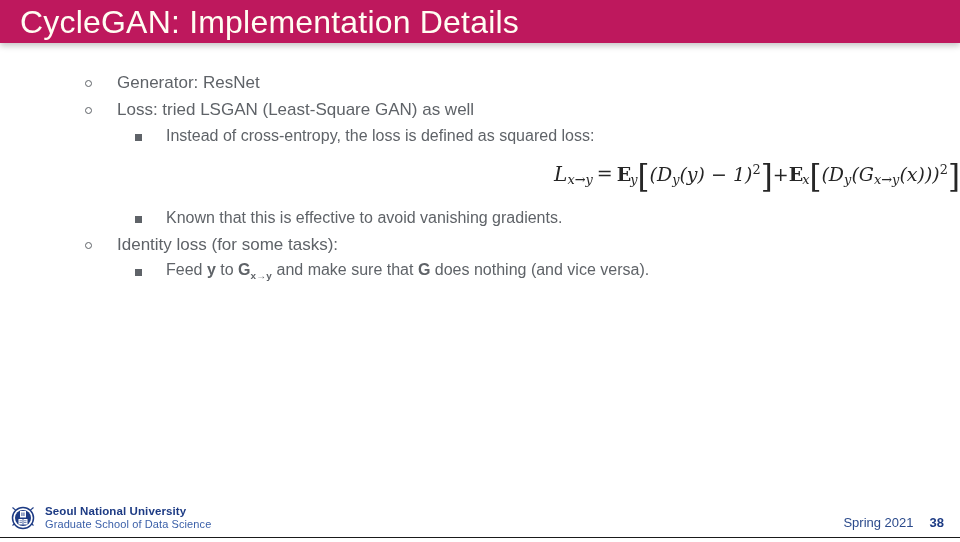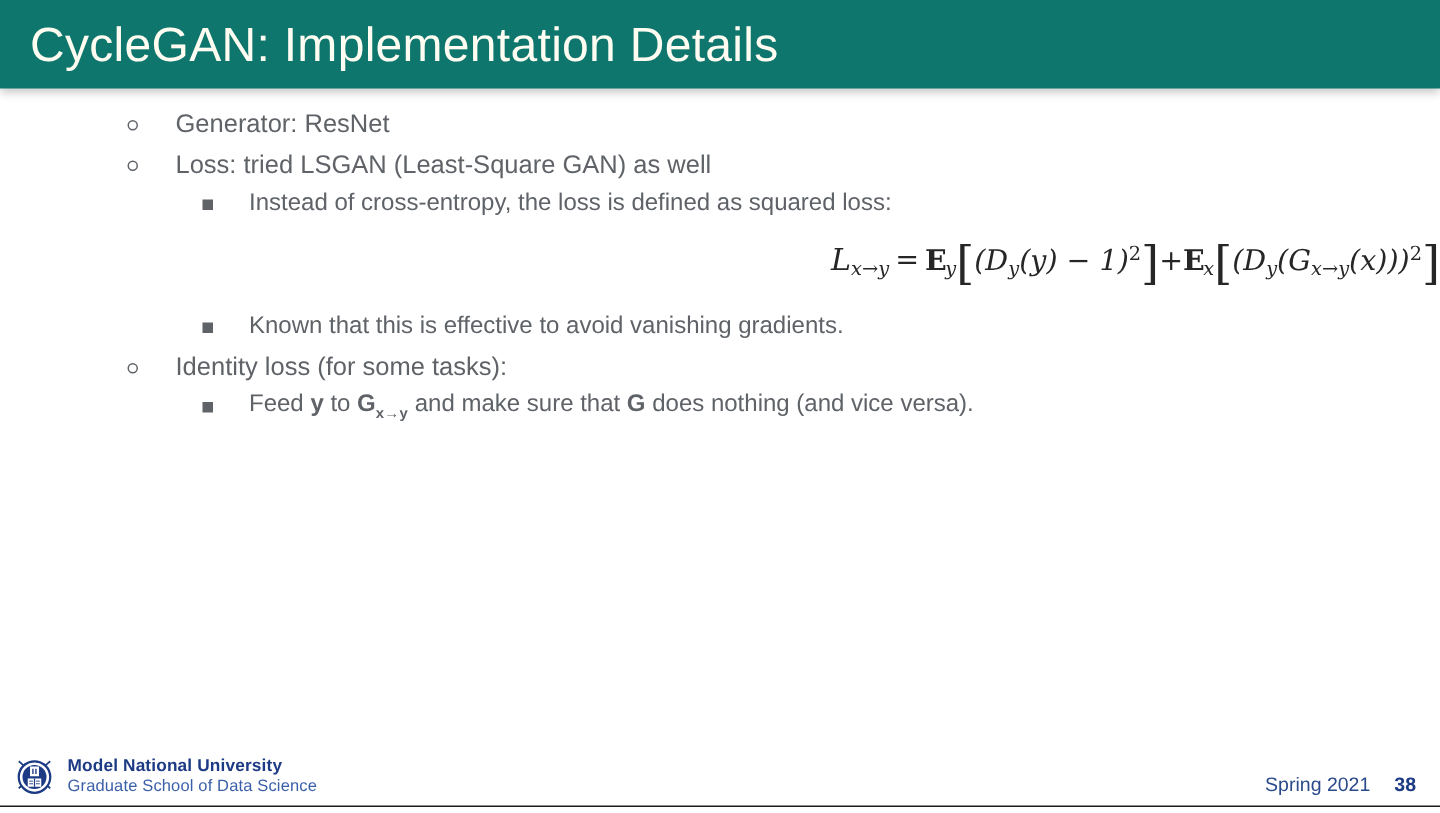--- a/index.html
+++ b/index.html
@@ -15,22 +15,22 @@
     overflow: hidden;
     font-family: "Liberation Sans", sans-serif;
   }
 
   
   .header-bar {
     position: absolute;
     left: 0;
     top: 0;
     width: 960px;
-    height: 59px;
-    background: #0f766e;
+    height: 43px;
+    background: #be185d;
     box-shadow: 0 3px 6px rgba(0,0,0,0.22);
     z-index: 5;
   }
   .header-title {
     position: absolute;
     left: 20px;
     top: 50%;
     transform: translateY(-50%);
     color: #fffdf2;
     font-size: 32px;
@@ -256,21 +256,21 @@
       <rect x="27" y="19" width="1.8" height="7" fill="#1d3b84"></rect>
       <rect x="31" y="19" width="1.8" height="7" fill="#1d3b84"></rect>
       <rect x="21" y="32" width="18" height="11" fill="#ffffff"></rect>
       <line x1="30" y1="32" x2="30" y2="43" stroke="#1d3b84" stroke-width="1.6"></line>
       <line x1="23" y1="35.5" x2="28" y2="35.5" stroke="#1d3b84" stroke-width="1.2"></line>
       <line x1="23" y1="39" x2="28" y2="39" stroke="#1d3b84" stroke-width="1.2"></line>
       <line x1="32" y1="35.5" x2="37" y2="35.5" stroke="#1d3b84" stroke-width="1.2"></line>
       <line x1="32" y1="39" x2="37" y2="39" stroke="#1d3b84" stroke-width="1.2"></line>
     </svg>
     <div class="logo-text">
-      <div class="logo-line1">Model National University</div>
+      <div class="logo-line1">Seoul National University</div>
       <div class="logo-line2">Graduate School of Data Science</div>
     </div>
   </div>
 
   <div class="footer-right">
     <span class="term">Spring 2021</span>
     <span class="pageno">38</span>
   </div>
 
   <div class="footer-rule"></div>

